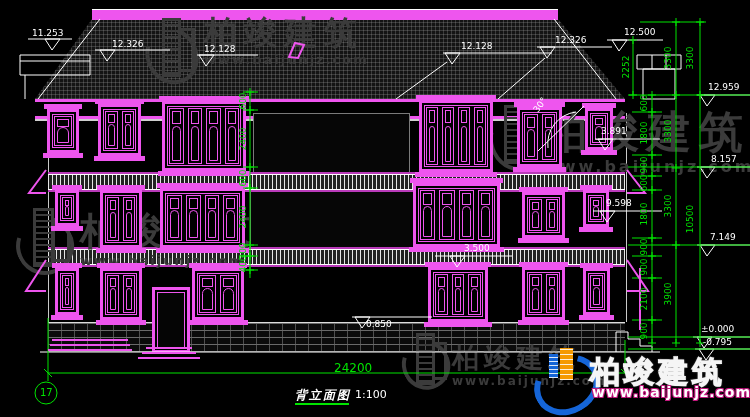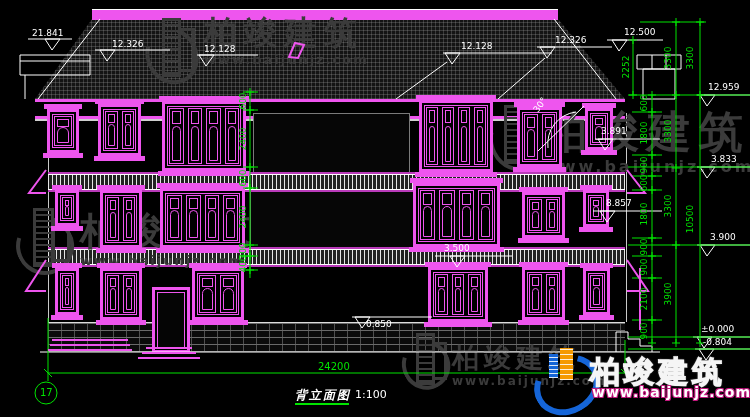--- a/index.html
+++ b/index.html
@@ -32,21 +32,21 @@
   .win::before{content:"";position:absolute;left:-6px;right:-6px;top:-8px;height:5px;background:var(--mag);}
   .win::after{content:"";position:absolute;left:-7px;right:-7px;bottom:-8px;height:5px;background:var(--mag);}
   .pane{flex:1;border:1px solid var(--mag);position:relative;background:#000;}
   .pane::before{content:"";position:absolute;left:2px;right:2px;top:2px;height:20%;border:1px solid var(--mag);}
   .pane::after{content:"";position:absolute;left:2px;right:2px;top:calc(26% + 3px);bottom:2px;
                border:1px solid var(--mag);border-radius:6px 6px 0 0;}
   .door{position:absolute;border:3px solid var(--mag);background:#050505;
         box-shadow:inset 0 0 0 2px #000,inset 0 0 0 3px var(--mag);}
   
   .et{position:absolute;color:#fff;font-size:9px;white-space:nowrap;}
-  .gt{position:absolute;color:var(--grn);font-size:10px;white-space:nowrap;}
+  .gt{position:absolute;color:var(--grn);font-size:12px;white-space:nowrap;margin-left:16px;}
   .vdim{position:absolute;width:60px;height:14px;line-height:14px;text-align:center;color:var(--grn);
         font-size:9px;transform:rotate(-90deg);white-space:nowrap;}
   .title{position:absolute;color:#fff;font-size:12px;letter-spacing:2px;font-weight:bold;font-style:italic;}
   .scale{position:absolute;color:#fff;font-size:11px;}
   .sheet{position:absolute;color:var(--grn);font-size:10px;}
   
   .wm{position:absolute;color:var(--wm);font-weight:bold;line-height:1;}
   .wm .url{display:block;font-weight:bold;}
   .wmlogo{position:absolute;}
   .wmlogo .arc{position:absolute;inset:12% 0 8% 0;border:4px solid var(--wm);border-radius:50%;
@@ -235,35 +235,35 @@
                M44,369 L52,377 M621,369 L629,377"></path>
       <circle cx="46" cy="393" r="11"></circle>
     </g>
     <g stroke="#ee55ee" fill="none" stroke-width="2">
       <path d="M46,170 L29,193 L46,193 M46,260 L26,291 L46,291 M627,170 L645,193 L627,193 M627,260 L648,291 L627,291 M640,268 V330"></path>
       <path d="M289,57 L295,43 L304,45 L298,58 Z"></path>
       <path d="M52,340 H128 M50,345 H130 M48,350 H132 M146,348 H192 M142,353 H196 M138,358 H200"></path>
     </g>
   </svg>
 
-  <div class="et" style="left:32px;top:28px">21.841</div>
+  <div class="et" style="left:32px;top:28px">11.253</div>
   <div class="et" style="left:112px;top:39px">12.326</div>
   <div class="et" style="left:204px;top:44px">12.128</div>
   <div class="et" style="left:461px;top:41px">12.128</div>
   <div class="et" style="left:555px;top:35px">12.326</div>
   <div class="et" style="left:624px;top:27px">12.500</div>
   <div class="et" style="left:708px;top:82px">12.959</div>
   <div class="et" style="left:601px;top:126px">3.891</div>
-  <div class="et" style="left:711px;top:154px">3.833</div>
-  <div class="et" style="left:606px;top:198px">8.857</div>
-  <div class="et" style="left:710px;top:232px">3.900</div>
-  <div class="et" style="left:444px;top:243px">3.500</div>
+  <div class="et" style="left:711px;top:154px">8.157</div>
+  <div class="et" style="left:606px;top:198px">9.598</div>
+  <div class="et" style="left:710px;top:232px">7.149</div>
+  <div class="et" style="left:464px;top:243px">3.500</div>
   <div class="et" style="left:366px;top:319px">0.850</div>
   <div class="et" style="left:701px;top:324px">±0.000</div>
-  <div class="et" style="left:703px;top:337px">-0.804</div>
+  <div class="et" style="left:703px;top:337px">-0.795</div>
   <div class="et" style="left:532px;top:100px;transform:rotate(-55deg)">30°</div>
 
   <div class="vdim" style="left:614px;top:96px">600</div>
   <div class="vdim" style="left:614px;top:126px">1800</div>
   <div class="vdim" style="left:614px;top:158px">900</div>
   <div class="vdim" style="left:614px;top:176px">600</div>
   <div class="vdim" style="left:614px;top:207px">1800</div>
   <div class="vdim" style="left:614px;top:240px">900</div>
   <div class="vdim" style="left:614px;top:260px">900</div>
   <div class="vdim" style="left:614px;top:292px">2100</div>

